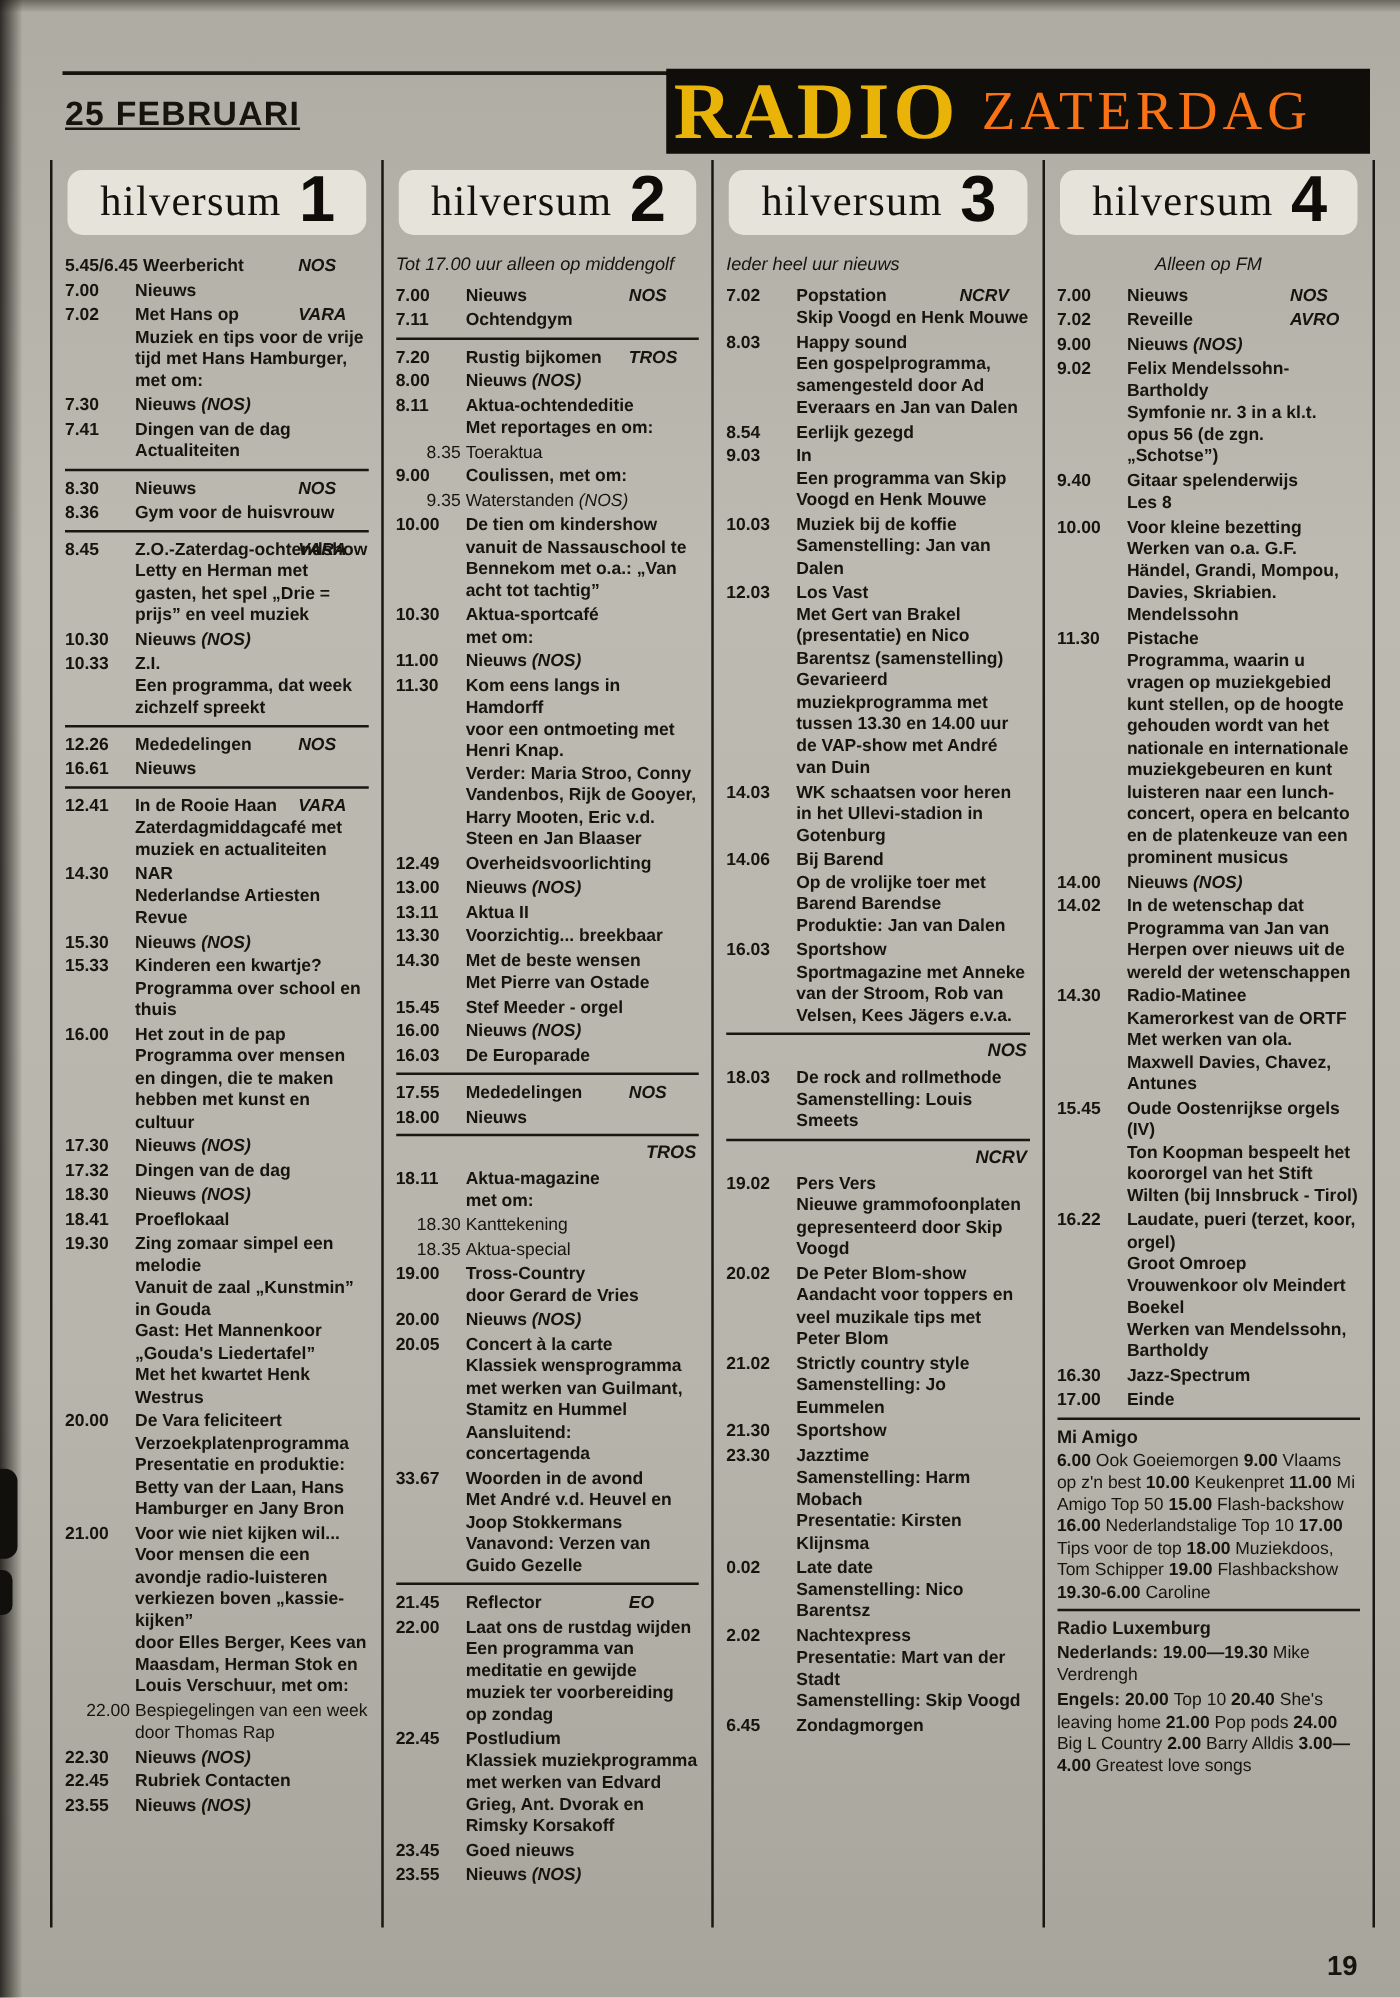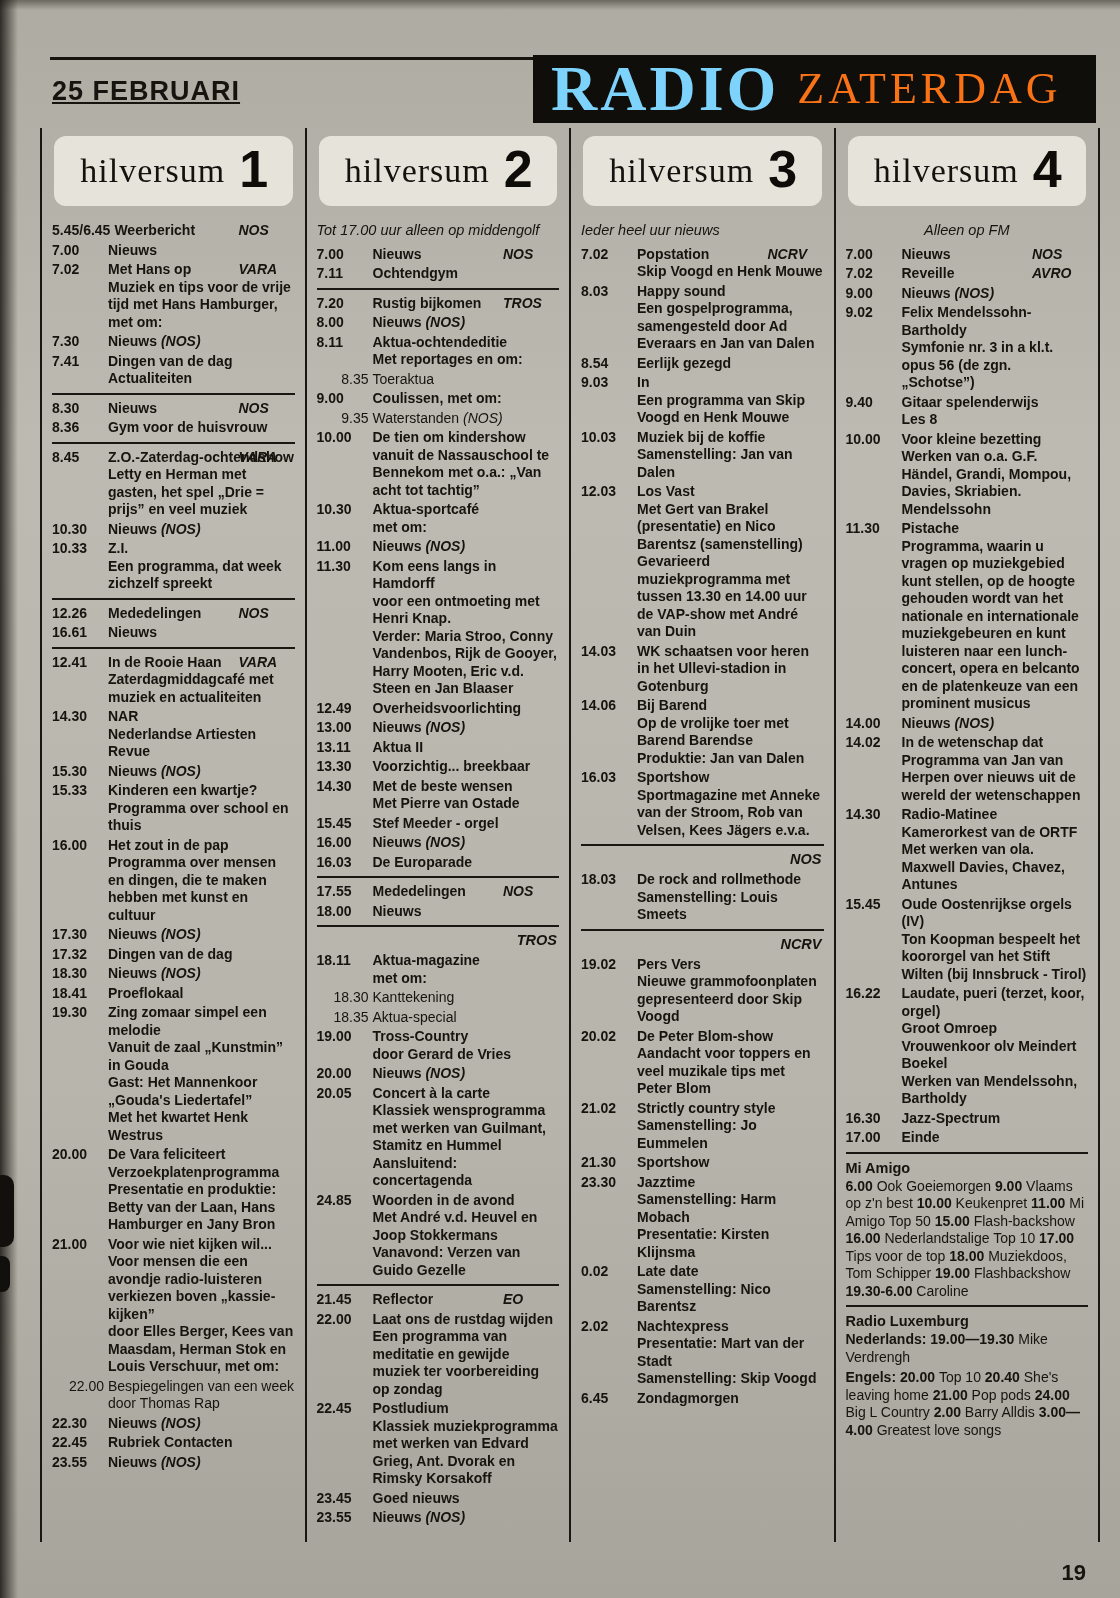--- a/index.html
+++ b/index.html
@@ -17,29 +17,29 @@
   .mark1 { position:absolute; left:0; top:1175px; width:14px; height:72px;
     background:#12100d; border-radius:0 10px 10px 0; }
   .mark2 { position:absolute; left:0; top:1256px; width:10px; height:36px;
     background:#12100d; border-radius:0 8px 8px 0; }
 
   .topline { position:absolute; top:57px; left:50px; width:1046px; height:3px; background:#17140f; }
   .date-label { position:absolute; top:76px; left:52px; font-size:27px; font-weight:bold; letter-spacing:1px;text-decoration:underline; }
   .brandbar { position:absolute; top:55px; left:533px; width:563px; height:68px;
     background:#0f0e0a; display:flex; align-items:center; }
   .brand { font-family:"Liberation Serif", serif; font-weight:bold; font-size:64px;
-    line-height:1; color:#7dd3fc; letter-spacing:3px; margin-left:18px; }
+    line-height:1; color:#eab308; letter-spacing:3px; margin-left:6px; }
   .day { font-family:"Liberation Serif", serif; font-size:44px; line-height:1;
     color:#f97316; letter-spacing:4px; margin-left:18px; }
 
   .cols { position:absolute; top:128px; left:40px; width:1058px; height:1414px;
     display:flex; border-right:2px solid #1a1713; }
   .column { flex:1 1 0; border-left:2px solid #1a1713; padding:4px 10px 0 10px; overflow:hidden; }
 
-  .station-box { background:#e6e4da; border-radius:12px; height:70px; margin:4px 2px 16px;
+  .station-box { background:#e6e4da; border-radius:12px; height:52px; margin:4px 2px 16px;
     display:flex; align-items:center; justify-content:center; gap:14px; }
   .station-name { font-family:"Liberation Serif", serif; font-size:34px; color:#14120e; letter-spacing:1px; }
   .station-num { font-size:52px; font-weight:bold; color:#0d0c09; line-height:1; margin-top:-4px; letter-spacing:-2px; }
 
   .entry { padding-left:56px; text-indent:-56px; font-size:14px; line-height:17.5px; margin:0 0 2px; }
   .entry .time { display:inline-block; min-width:52px; padding-right:4px; text-indent:0; font-weight:bold; }
   .entry .title { font-weight:bold; }
   .entry.plain .time, .entry.plain .title { font-weight:normal;text-align:right; }
   .entry .paren { font-style:italic; font-weight:bold; }
   .entry.plain .paren { font-weight:normal; }
@@ -142,21 +142,21 @@
         <div class="entry"><span class="netr">NOS</span><span class="time">17.55</span><span class="title">Mededelingen</span></div>
         <div class="entry"><span class="time">18.00</span><span class="title">Nieuws</span></div>
         <div class="rule"></div>
         <div class="netlabel">TROS</div>
         <div class="entry"><span class="time">18.11</span><span class="title">Aktua-magazine</span><div class="desc">met om:</div></div>
         <div class="entry plain"><span class="time">18.30</span><span class="title">Kanttekening</span></div>
         <div class="entry plain"><span class="time">18.35</span><span class="title">Aktua-special</span></div>
         <div class="entry"><span class="time">19.00</span><span class="title">Tross-Country</span><div class="desc">door Gerard de Vries</div></div>
         <div class="entry"><span class="time">20.00</span><span class="title">Nieuws</span> <span class="paren">(NOS)</span></div>
         <div class="entry"><span class="time">20.05</span><span class="title">Concert à la carte</span><div class="desc">Klassiek wensprogramma met werken van Guilmant, Stamitz en Hummel</div><div class="desc">Aansluitend: concertagenda</div></div>
-        <div class="entry"><span class="time">24.85</span><span class="title">Woorden in de avond</span><div class="desc">Met André v.d. Heuvel en Joop Stokkermans</div><div class="desc">Vanavond: Verzen van Guido Gezelle</div></div>
+        <div class="entry"><span class="time">33.67</span><span class="title">Woorden in de avond</span><div class="desc">Met André v.d. Heuvel en Joop Stokkermans</div><div class="desc">Vanavond: Verzen van Guido Gezelle</div></div>
         <div class="rule"></div>
         <div class="entry"><span class="netr">EO</span><span class="time">21.45</span><span class="title">Reflector</span></div>
         <div class="entry"><span class="time">22.00</span><span class="title">Laat ons de rustdag wijden</span><div class="desc">Een programma van meditatie en gewijde muziek ter voorbereiding op zondag</div></div>
         <div class="entry"><span class="time">22.45</span><span class="title">Postludium</span><div class="desc">Klassiek muziekprogramma met werken van Edvard Grieg, Ant. Dvorak en Rimsky Korsakoff</div></div>
         <div class="entry"><span class="time">23.45</span><span class="title">Goed nieuws</span></div>
         <div class="entry"><span class="time">23.55</span><span class="title">Nieuws</span> <span class="paren">(NOS)</span></div>
       </div>
       <div class="column">
         <div class="station-box">
           <span class="station-name">hilversum</span>

